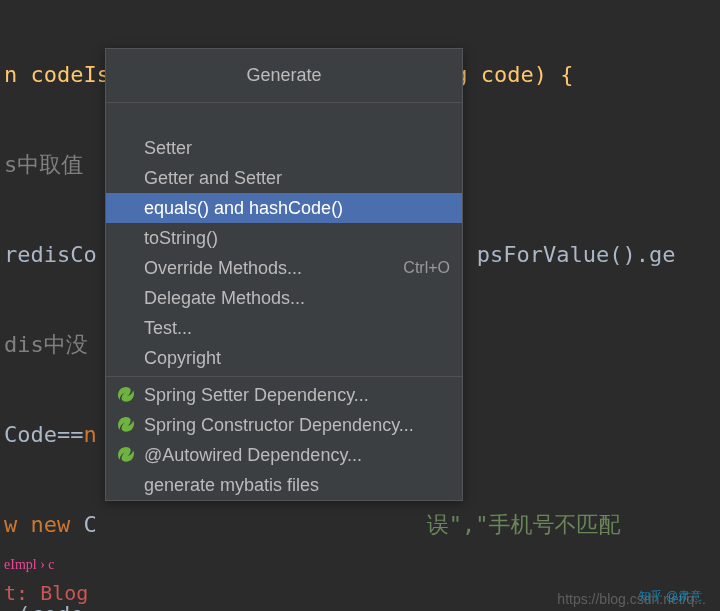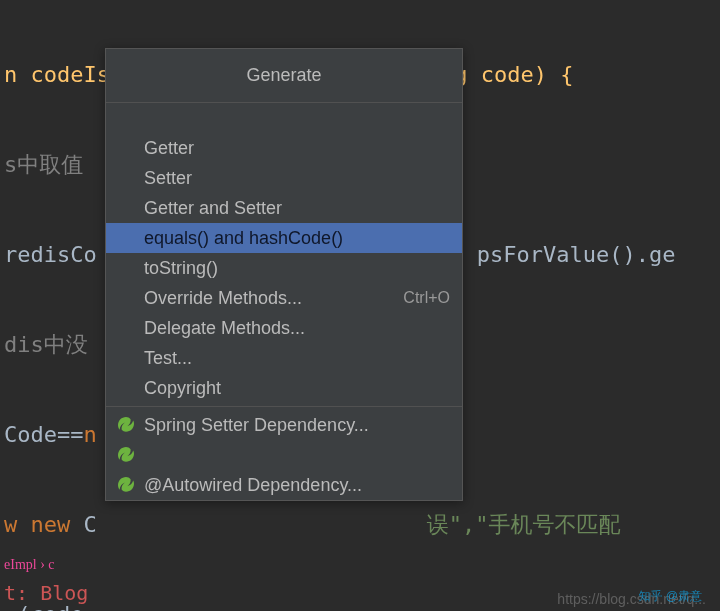--- a/index.html
+++ b/index.html
@@ -46,21 +46,21 @@
     .menu-item {
       display: flex;
       align-items: center;
       padding: 3px 12px 3px 10px;
       color: #bbbbbb;
       font-size: 18px;
       height: 30px;
     }
     .menu-item.selected {
       background: #4b6eaf;
-      color: #0f172a;
+      color: #ffffff;
     }
     .menu-icon {
       width: 20px;
       height: 20px;
       margin-right: 8px;
       display: inline-flex;
       align-items: center;
       justify-content: center;
       flex-shrink: 0;
     }
@@ -127,24 +127,20 @@
 </div>
 
 <div class="popup">
   <div class="popup-title">Generate</div>
   <div id="menu1">
       <div class="menu-item">
         <span class="menu-icon"></span>
       </div>
       <div class="menu-item">
         <span class="menu-icon"></span>
-        <span class="menu-label">Getter</span>
-      </div>
-      <div class="menu-item">
-        <span class="menu-icon"></span>
         <span class="menu-label">Setter</span>
       </div>
       <div class="menu-item">
         <span class="menu-icon"></span>
         <span class="menu-label">Getter and Setter</span>
       </div>
       <div class="menu-item selected">
         <span class="menu-icon"></span>
         <span class="menu-label">equals() and hashCode()</span>
       </div>
@@ -179,29 +175,34 @@
           </svg>
         </span>
         <span class="menu-label">Spring Setter Dependency...</span>
       </div>
       <div class="menu-item">
         <span class="menu-icon">
           <svg class="spring-leaf" viewBox="0 0 16 16">
             <path fill="#6db33f" d="M8 0C3.6 0 0 3.6 0 8c0 1.8.6 3.4 1.6 4.8.2-3.2 2.2-6 5.2-7.2C4.6 7.2 3.2 9.8 3.6 12.6 4.8 14 6.3 14.8 8 14.8c4.4 0 8-3.6 8-8 0-1.2-.2-2.2-.8-3.2-.8 2.8-3 5-5.8 5.6 2.2-1.6 3.6-4.2 3.2-7C11.4.8 9.8 0 8 0z"></path>
           </svg>
         </span>
+        <span class="menu-label">Spring Constructor Dependency...</span>
       </div>
       <div class="menu-item">
         <span class="menu-icon">
           <svg class="spring-leaf" viewBox="0 0 16 16">
             <path fill="#6db33f" d="M8 0C3.6 0 0 3.6 0 8c0 1.8.6 3.4 1.6 4.8.2-3.2 2.2-6 5.2-7.2C4.6 7.2 3.2 9.8 3.6 12.6 4.8 14 6.3 14.8 8 14.8c4.4 0 8-3.6 8-8 0-1.2-.2-2.2-.8-3.2-.8 2.8-3 5-5.8 5.6 2.2-1.6 3.6-4.2 3.2-7C11.4.8 9.8 0 8 0z"></path>
           </svg>
         </span>
         <span class="menu-label">@Autowired Dependency...</span>
       </div>
+      <div class="menu-item">
+        <span class="menu-icon"></span>
+        <span class="menu-label">generate mybatis files</span>
+      </div>
     </div>
 </div>
 
 <div class="breadcrumb">
   <span>eImpl</span>
   <span> › </span>
   <span>c</span>
 </div>
 
 <div class="blog-line">

